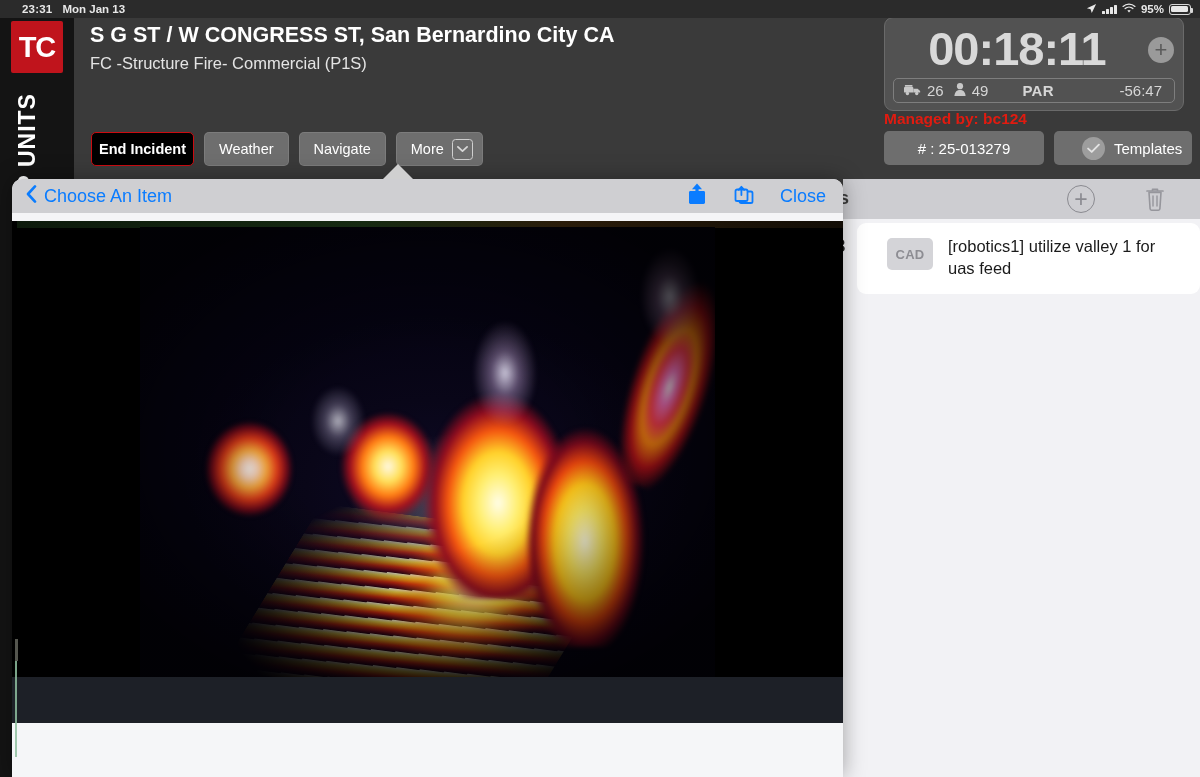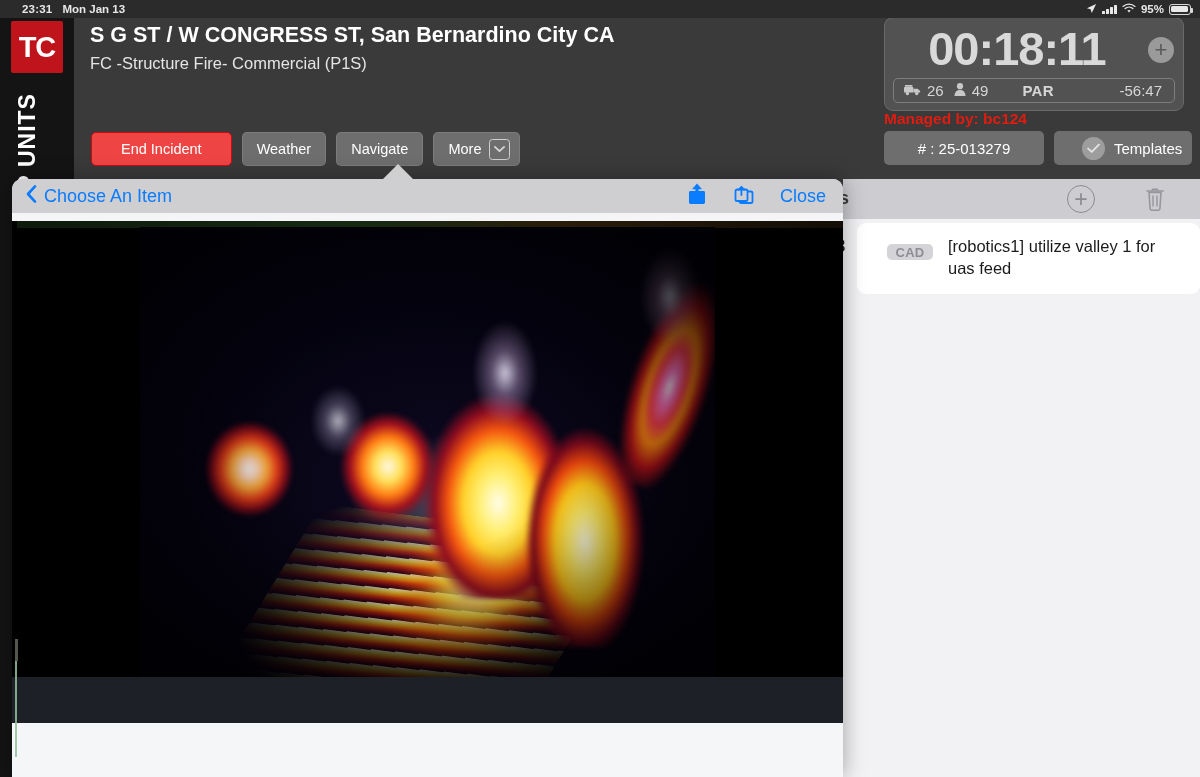--- a/index.html
+++ b/index.html
@@ -45,21 +45,21 @@
   .header { position:absolute; left:74px; top:18px; width:1126px; height:161px;
     background:#3a3a3a; z-index:20; }
   .hdr-title { position:absolute; left:16px; top:5px; color:#fff; font-size:21.5px;
     font-weight:bold; white-space:nowrap; }
   .hdr-sub { position:absolute; left:16px; top:36px; color:#e4e4e4; font-size:16.5px; }
 
   .btnrow { position:absolute; left:17px; top:114px; display:flex; gap:10px; align-items:center; }
   .btn { height:34px; border-radius:5px; background:#6e6e6e; color:#fff; font-size:14.5px;
     display:flex; align-items:center; justify-content:center; padding:0 14px;
     border:1px solid rgba(255,255,255,.10); cursor:pointer; white-space:nowrap; }
-  .btn.red { background:#ef4444; border-color:#cc0b10; font-weight:400; padding:0 29px; }
+  .btn.red { background:#000000; border-color:#cc0b10; font-weight:700; padding:0 7px; }
   .btn.more { padding:0 9px 0 14px; gap:8px; }
   .chev-box { width:21px; height:21px; border:1.4px solid #cfcfcf; border-radius:3.5px;
     display:flex; align-items:center; justify-content:center; }
   .chev-box svg { display:block; }
 
   .popover-arrow { position:absolute; left:383px; top:164px; width:0; height:0;
     border-left:15px solid transparent; border-right:15px solid transparent;
     border-bottom:15px solid #d0d0d0; z-index:44; }
 
   
@@ -95,23 +95,23 @@
     background:#f2f2f5; z-index:18; }
   .notes-bar { position:absolute; left:0; top:0; width:357px; height:40px; background:#cdcdd1; }
   .notes-title { position:absolute; left:-14px; top:9px; color:#3b3b3b; font-size:18px; font-weight:bold; }
   .np-plus { position:absolute; left:224px; top:6px; width:28px; height:28px; border-radius:50%;
     border:1.6px solid #8a8a90; display:flex; align-items:center; justify-content:center;
     color:#8a8a90; font-size:23px; line-height:0; font-weight:300; cursor:pointer; }
   .np-trash { position:absolute; left:300px; top:7px; width:24px; height:26px; cursor:pointer; }
   .notes-stub { position:absolute; left:-8px; top:56px; color:#222; font-size:19px; }
   .note-card { position:absolute; left:14px; top:44px; width:343px; min-height:62px;
     background:#fff; border-radius:9px; display:flex; align-items:flex-start; padding:13px 14px 14px 30px; }
-  .cad-badge { width:46px; height:16px; border-radius:5px; background:#d4d4d8; color:#8d8d93;
+  .cad-badge { width:46px; height:32px; border-radius:5px; background:#d4d4d8; color:#8d8d93;
     font-size:13px; font-weight:bold; display:flex; align-items:center; justify-content:center;
-    flex:none; margin-top:8px; letter-spacing:.3px; }
+    flex:none; margin-top:2px; letter-spacing:.3px; }
   .note-text { margin-left:15px; color:#1b1b1b; font-size:16.5px; line-height:1.32; }
 
   
   .modal { position:absolute; left:12px; top:179px; width:831px; height:598px;
     background:#f5f5f7; border-radius:10px 10px 0 0; overflow:hidden; z-index:40;
     box-shadow:0 0 22px rgba(0,0,0,.35); }
   .modal-bar { position:absolute; left:0; top:0; width:831px; height:34px;
     background:#cfcfd2; display:flex; align-items:center; }
   .mb-back { display:flex; align-items:center; gap:7px; margin-left:14px;
     color:#0a7cff; font-size:18px; cursor:pointer; }

